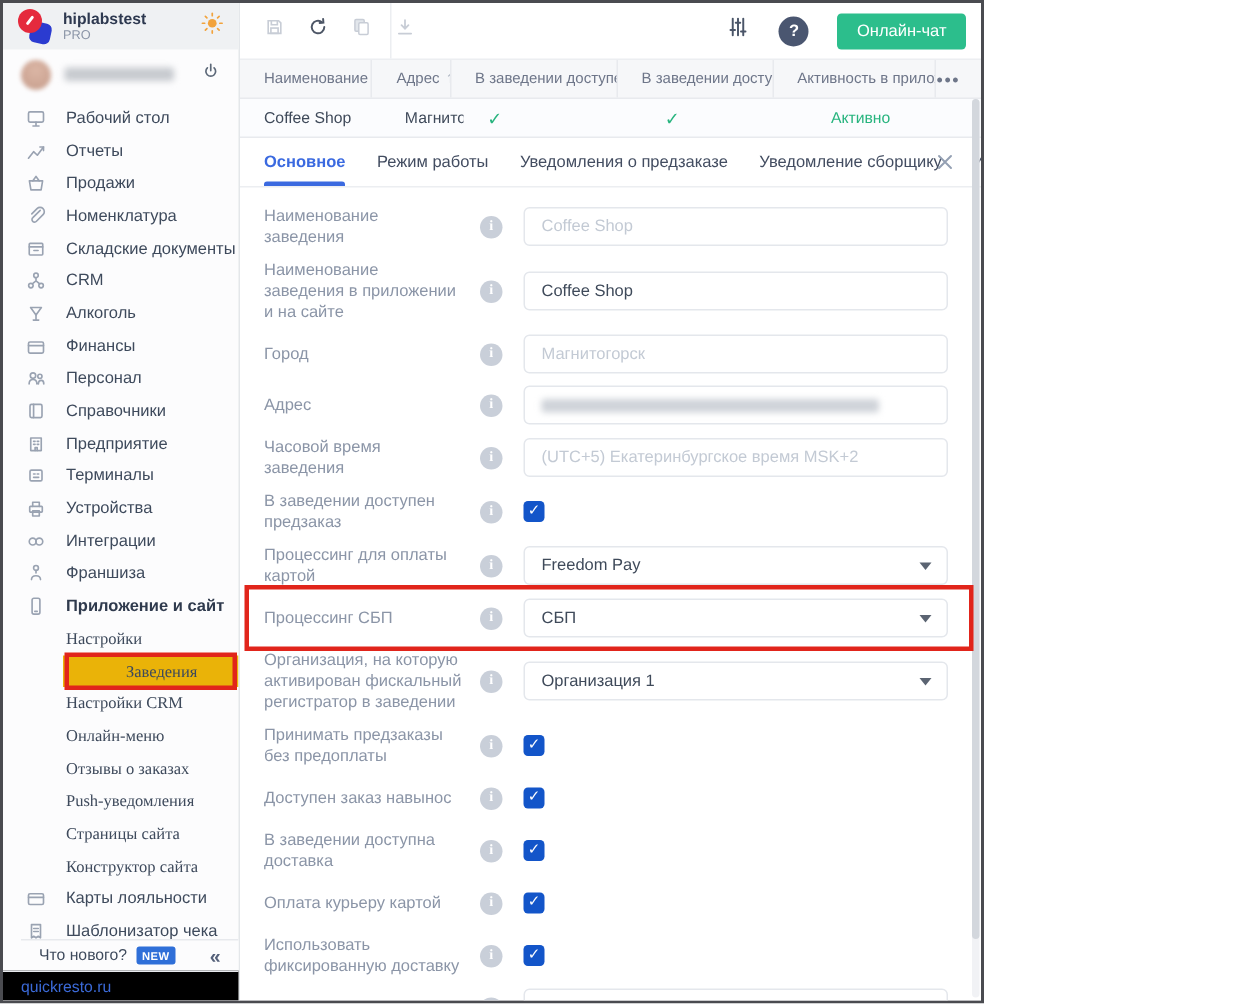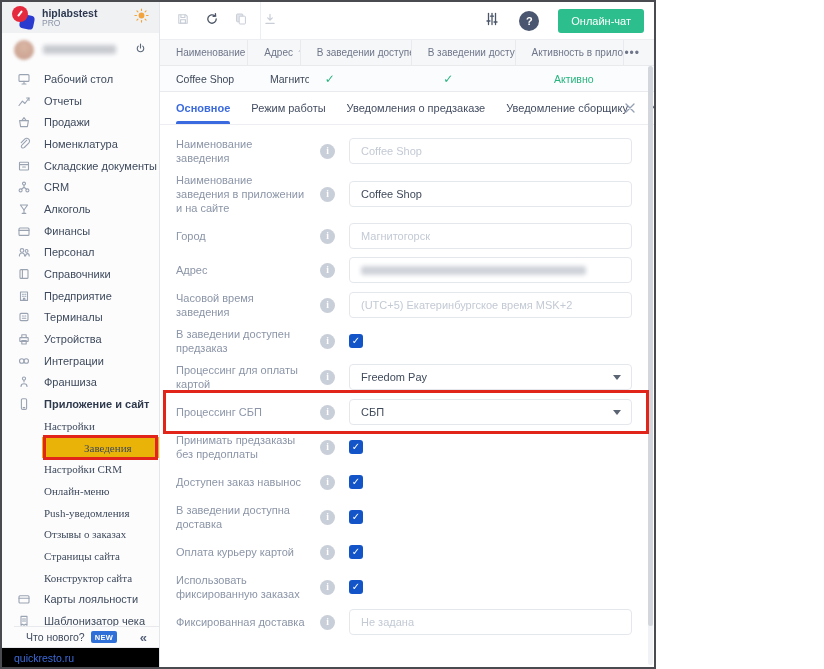--- a/index.html
+++ b/index.html
@@ -310,26 +310,26 @@
           <span class="sb-label">Настройки CRM</span>
         </div>
 
         <div class="sb-item sub">
 
           <span class="sb-label">Онлайн-меню</span>
         </div>
 
         <div class="sb-item sub">
 
+          <span class="sb-label">Отзывы о заказах</span>
+        </div>
+
+        <div class="sb-item sub">
+
           <span class="sb-label">Push-уведомления</span>
-        </div>
-
-        <div class="sb-item sub">
-
-          <span class="sb-label">Отзывы о заказах</span>
         </div>
 
         <div class="sb-item sub">
 
           <span class="sb-label">Страницы сайта</span>
         </div>
 
         <div class="sb-item sub">
 
           <span class="sb-label">Конструктор сайта</span>
@@ -513,20 +513,30 @@
         <div class="f-label">Процессинг СБП</div>
         <span class="info-ic"></span>
         <div class="f-ctrl">
             <div class="f-select">
               <span>СБП</span>
               <span class="caret"></span>
             </div>
           </div>
       </div>
 
+      <div class="form-row">
+        <div class="f-label">Организация, на которую активирован фискальный регистратор в заведении</div>
+        <span class="info-ic"></span>
+        <div class="f-ctrl">
+            <div class="f-select">
+              <span>Организация 1</span>
+              <span class="caret"></span>
+            </div>
+          </div>
+      </div>
 
       <div class="form-row">
         <div class="f-label">Принимать предзаказы без предоплаты</div>
         <span class="info-ic"></span>
         <div class="f-ctrl">
             <span class="checkbox"></span>
           </div>
       </div>
 
       <div class="form-row">
@@ -547,21 +557,21 @@
 
       <div class="form-row">
         <div class="f-label">Оплата курьеру картой</div>
         <span class="info-ic"></span>
         <div class="f-ctrl">
             <span class="checkbox"></span>
           </div>
       </div>
 
       <div class="form-row">
-        <div class="f-label">Использовать фиксированную заказах</div>
+        <div class="f-label">Использовать фиксированную доставку</div>
         <span class="info-ic"></span>
         <div class="f-ctrl">
             <span class="checkbox"></span>
           </div>
       </div>
 
       <div class="form-row">
         <div class="f-label">Фиксированная доставка</div>
         <span class="info-ic"></span>
         <div class="f-ctrl">

